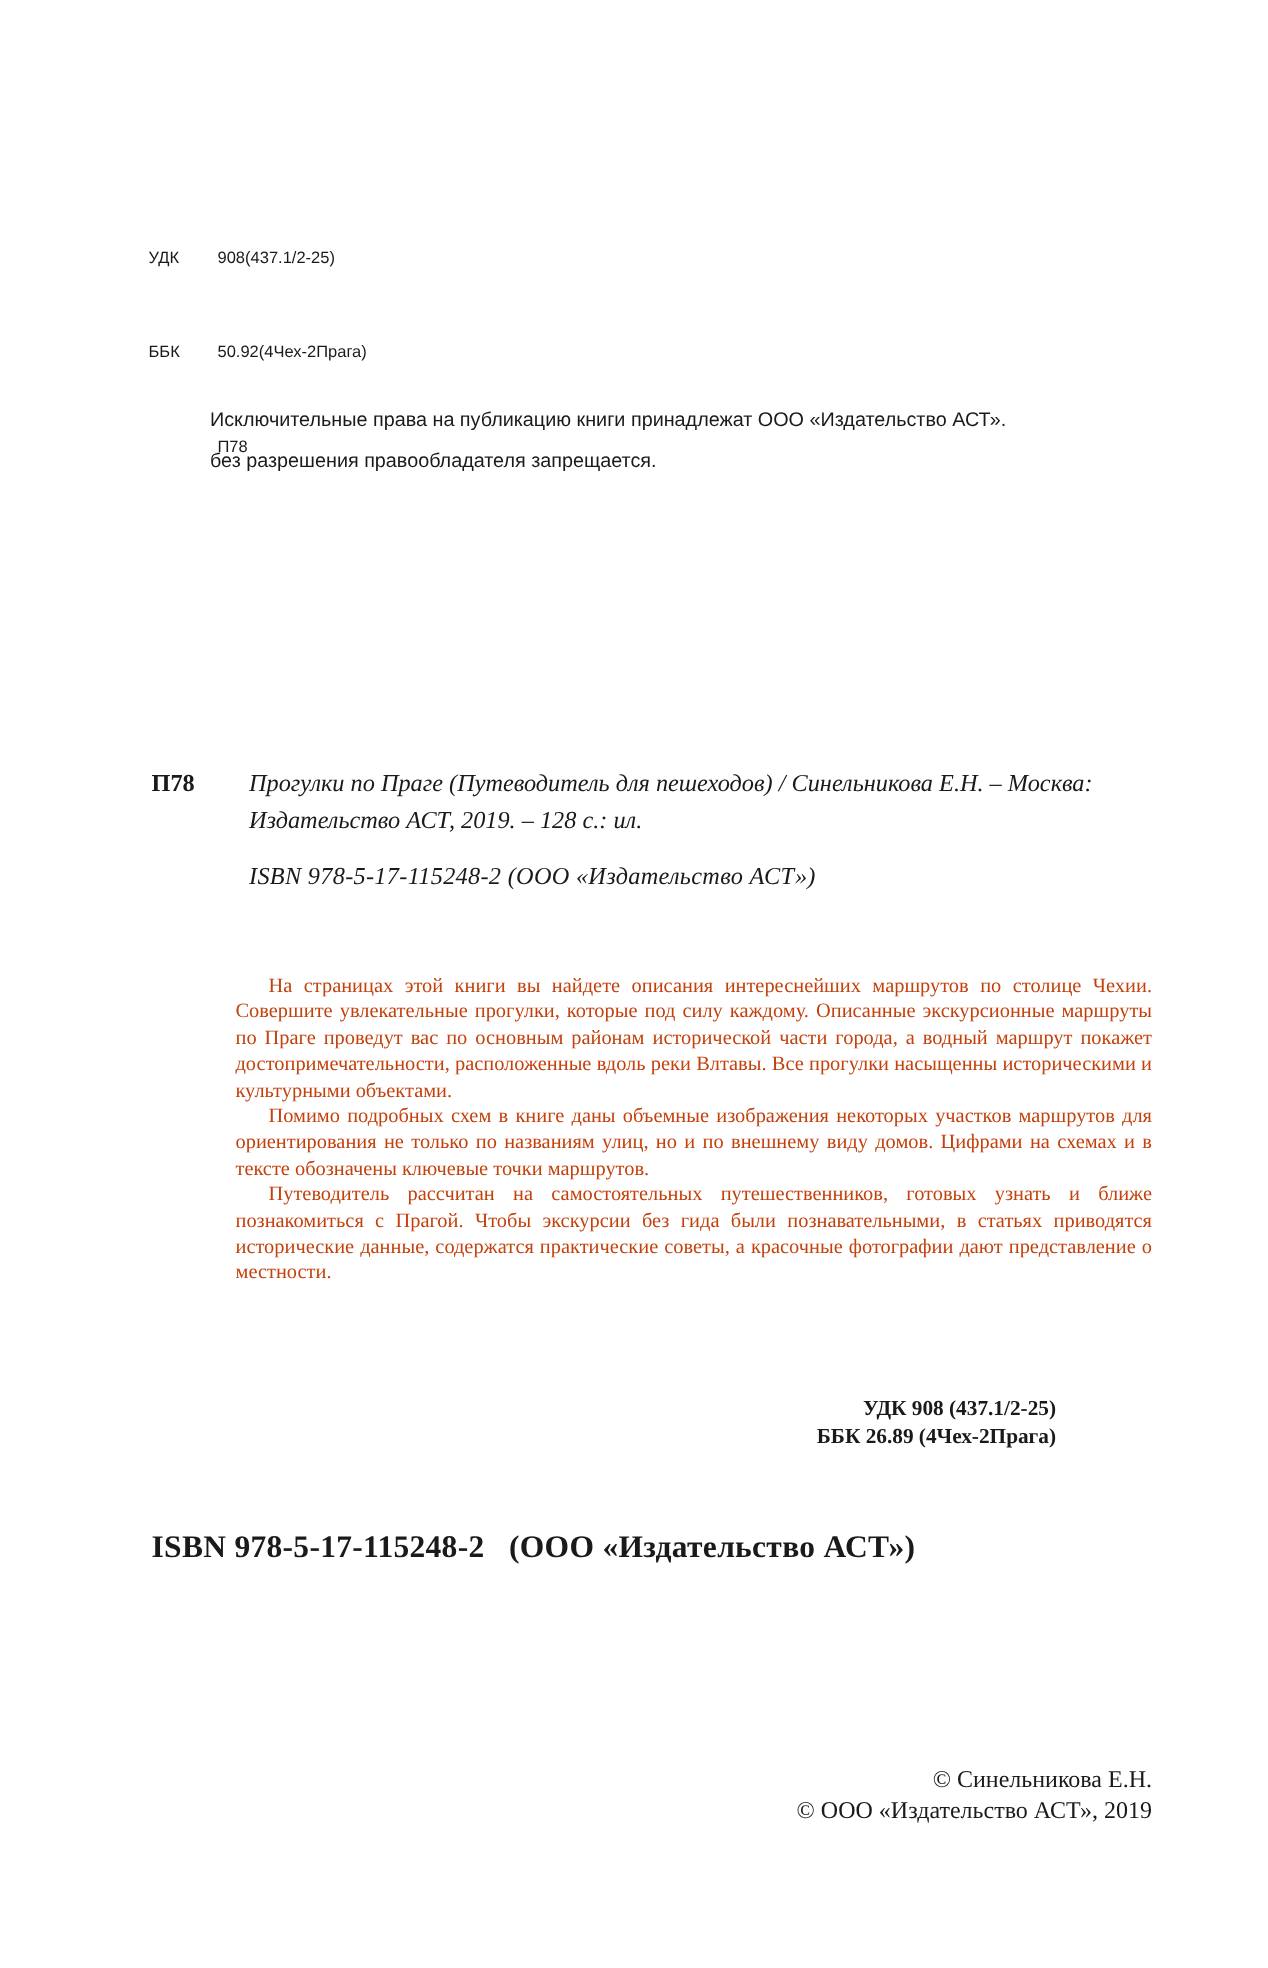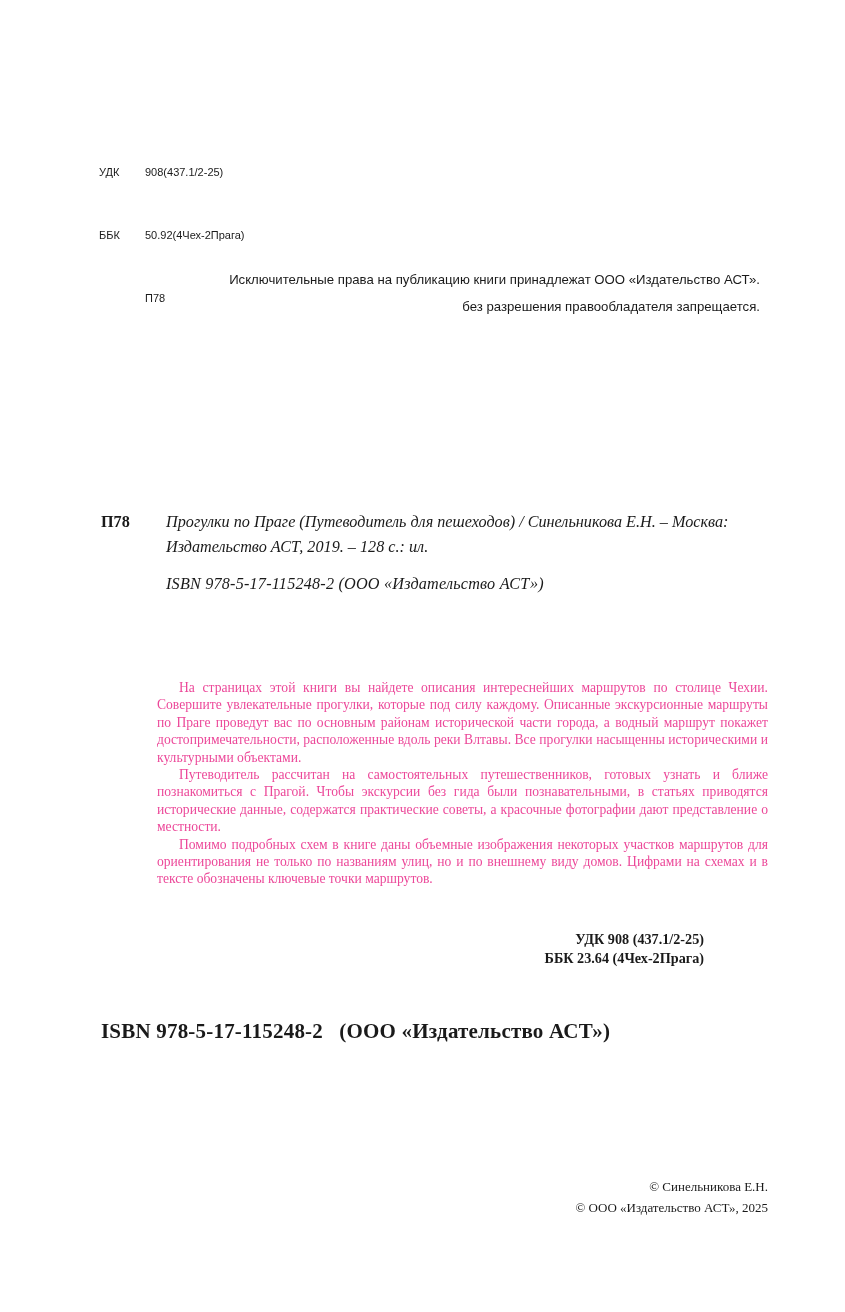--- a/index.html
+++ b/index.html
@@ -30,21 +30,21 @@
   .class-header .row { display: block; }
   .class-header .lbl { display: inline-block; width: 46px; }
   .class-header .indent { display: inline-block; width: 46px; }
 
   
   .rights {
     position: absolute;
     left: 140px;
     top: 266px;
     width: 620px;
-    text-align: right;
+    text-align: left;
     font-family: "Liberation Sans", sans-serif;
     font-size: 13.2px;
     line-height: 27px;
     color: #1a1a1a;
   }
   .rights .line { display: block; }
 
   
   .biblio {
     position: absolute;
@@ -78,22 +78,21 @@
   .annotation {
     position: absolute;
     left: 157px;
     top: 648px;
     width: 611px;
     font-family: "Liberation Serif", serif;
     font-size: 13.6px;
     line-height: 17.4px;
     text-align: justify;
     text-justify: inter-word;
-    color: #ec4899;
-    margin-top: 31px;
+    color: #c2410c;
   }
   .annotation p {
     margin: 0;
     text-indent: 22px;
   }
 
   
   .class-footer {
     position: absolute;
     left: 404px;
@@ -123,21 +122,21 @@
   }
 
   
   .copyright {
     position: absolute;
     left: 468px;
     top: 1176px;
     width: 300px;
     text-align: right;
     font-family: "Liberation Serif", serif;
-    font-size: 13px;
+    font-size: 16px;
     line-height: 21px;
     color: #1a1a1a;
   }
   .copyright .row { display: block; white-space: pre; }
 </style>
 </head>
 <body>
 
 <div class="page">
 
@@ -155,29 +154,29 @@
   <div class="biblio">
     <span class="code">П78</span>
     <div class="body">
       <span class="desc">Прогулки по Праге (Путеводитель для пешеходов) / Синельникова Е.Н. – Москва: Издательство АСТ, 2019. – 128 с.: ил.</span>
       <span class="isbn">ISBN 978-5-17-115248-2   (ООО «Издательство АСТ»)</span>
     </div>
   </div>
 
   <div class="annotation">
     <p>На страницах этой книги вы найдете описания интереснейших маршрутов  по столице Чехии. Совершите увлекательные прогулки, которые под силу каждому.  Описанные экскурсионные маршруты по Праге проведут вас по основным районам исторической части города, а водный маршрут покажет  достопримечательности, расположенные вдоль реки Влтавы. Все прогулки насыщенны историческими и культурными объектами.</p>
+    <p>Помимо подробных схем в книге даны объемные изображения некоторых участков маршрутов для  ориентирования не только по названиям улиц, но и по внешнему виду домов. Цифрами на схемах и в тексте обозначены ключевые точки маршрутов.</p>
     <p>Путеводитель рассчитан на самостоятельных путешественников, готовых узнать и ближе познакомиться с Прагой. Чтобы экскурсии без гида были познавательными, в статьях приводятся исторические данные, содержатся практические советы, а красочные фотографии дают представление о местности.</p>
-    <p>Помимо подробных схем в книге даны объемные изображения некоторых участков маршрутов для  ориентирования не только по названиям улиц, но и по внешнему виду домов. Цифрами на схемах и в тексте обозначены ключевые точки маршрутов.</p>
   </div>
 
   <div class="class-footer">
     <span class="row">УДК 908 (437.1/2-25)</span>
-    <span class="row">ББК 23.64 (4Чех-2Прага)</span>
+    <span class="row">ББК 26.89 (4Чех-2Прага)</span>
   </div>
 
   <div class="isbn-main">ISBN 978-5-17-115248-2   (ООО «Издательство АСТ»)</div>
 
   <div class="copyright">
     <span class="row">© Синельникова Е.Н.</span>
-    <span class="row">© ООО «Издательство АСТ», 2025</span>
+    <span class="row">© ООО «Издательство АСТ», 2019</span>
   </div>
 
 </div>
 
 </body></html>

